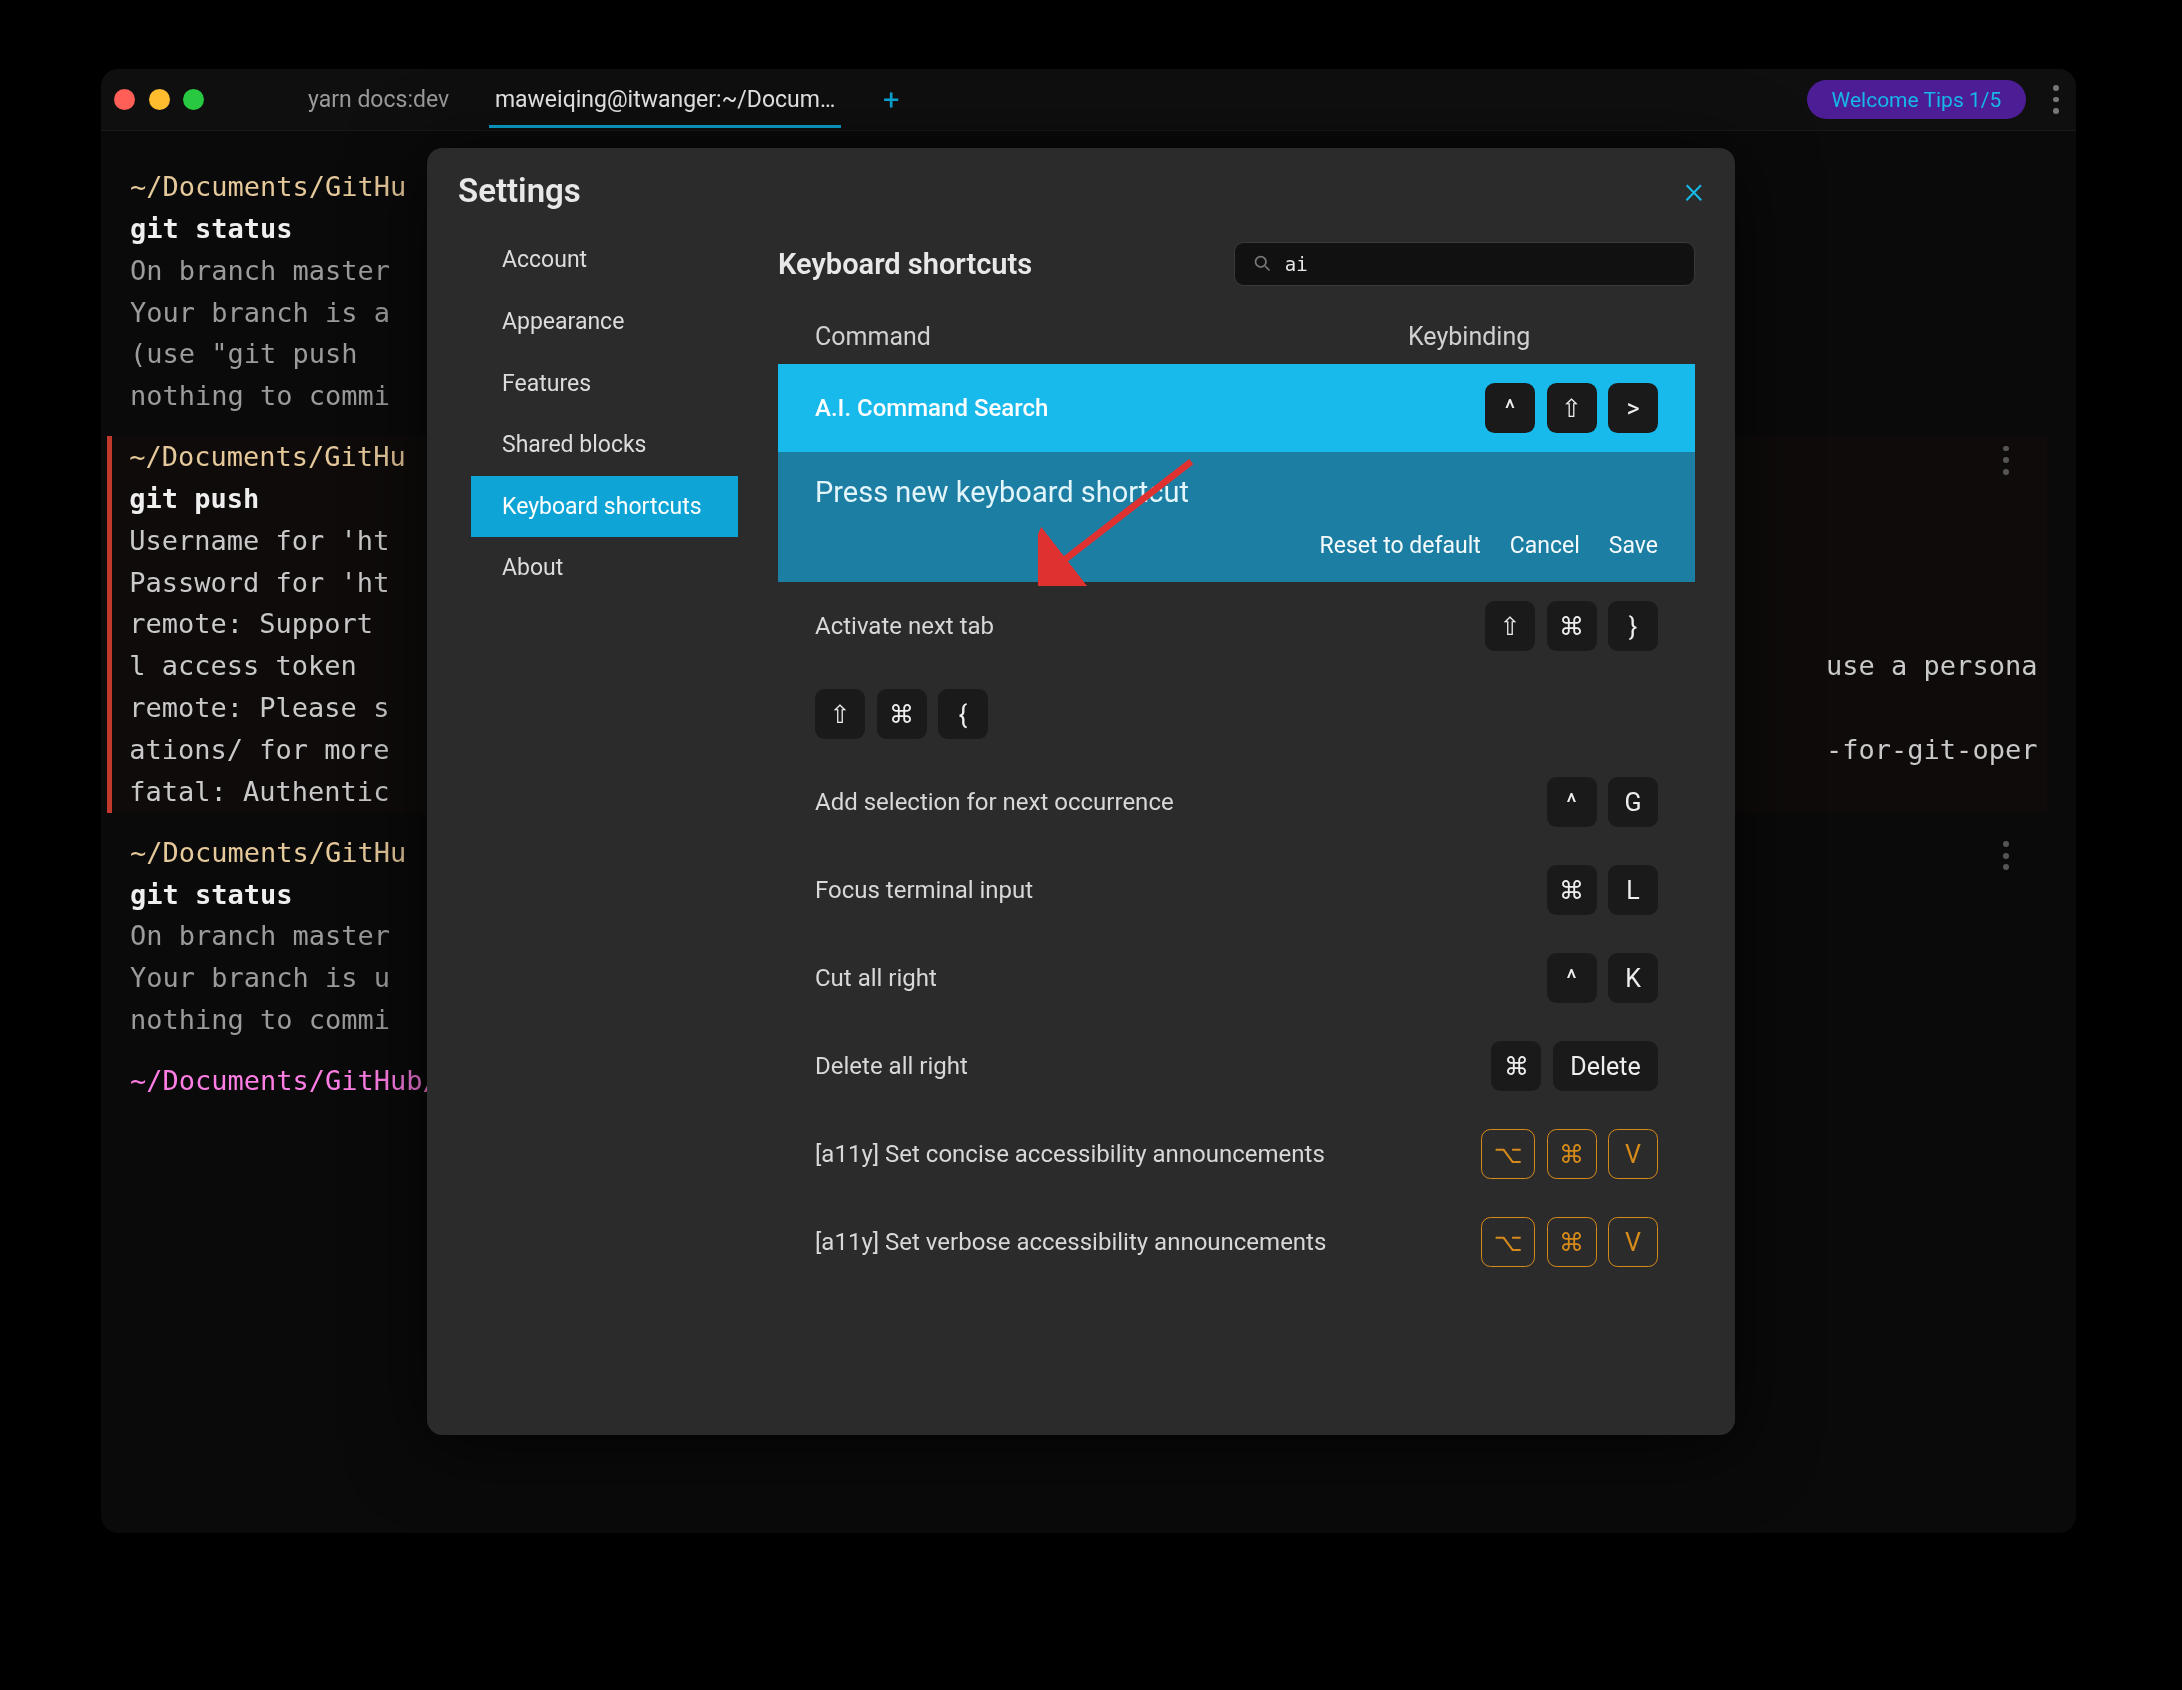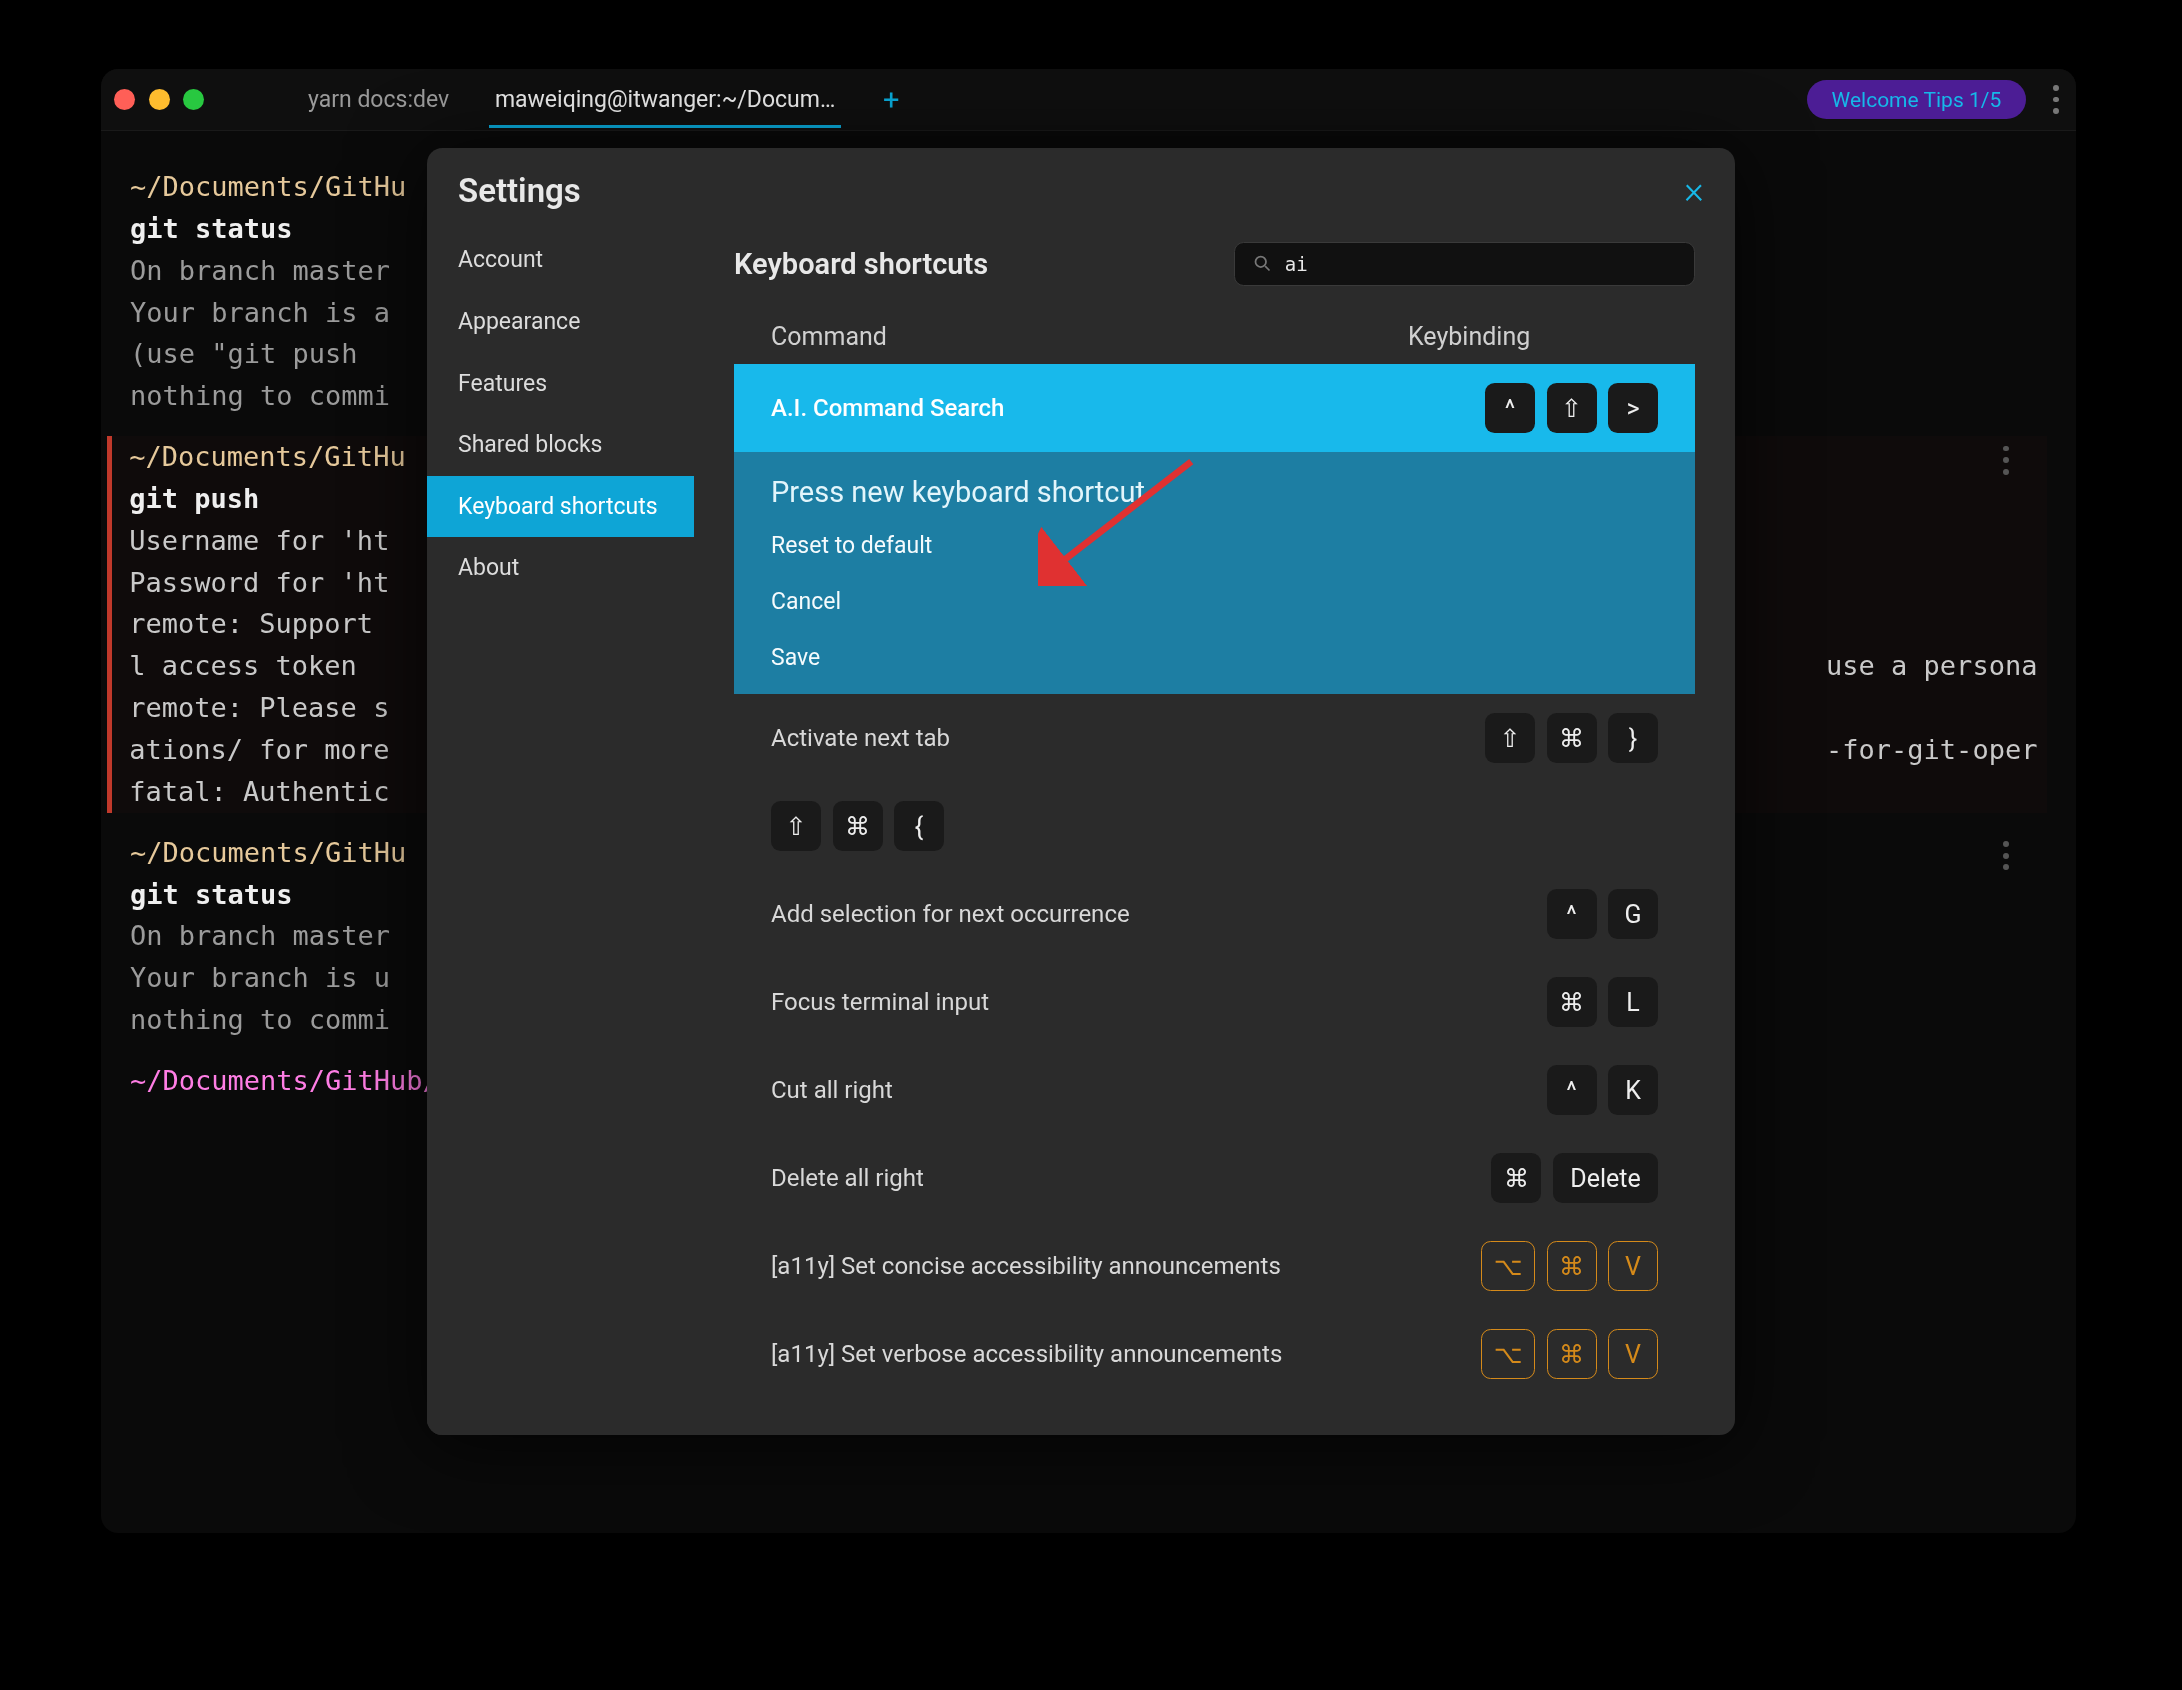--- a/index.html
+++ b/index.html
@@ -123,20 +123,21 @@
     color: #17b8e8;
     font-size: 38px;
     font-weight: 300;
     cursor: pointer;
     line-height: 1;
   }
   .modal-body {
     flex: 1;
     display: flex;
     overflow: hidden;
+    padding-left: 44px;
   }
   .sidebar {
     width: 267px;
     background: #2b2b2b;
     display: flex; flex-direction: column;
     padding-top: 5.8px;
   }
   .sidebar-item {
     padding: 17.3px 31px;
     font-size: 23px;
@@ -218,21 +219,21 @@
   .row.highlight .label { color: #fff; font-weight: 500; }
 
   .edit-panel {
     background: #1d7ea3;
     padding: 23px 37px;
     display: flex; flex-direction: column; gap: 23px;
   }
   .edit-hint { font-size: 29px; color: #e2f5fb; }
   .edit-actions {
     display: flex; justify-content: flex-end; gap: 29px;
-    font-size: 23px; color: #f5fbfd; flex-direction: column;
+    font-size: 23px; color: #f5fbfd;
   }
   .edit-actions span { cursor: pointer; }
 
   
   .arrow {
     position: absolute;
     pointer-events: none;
   }
 
 </style>

